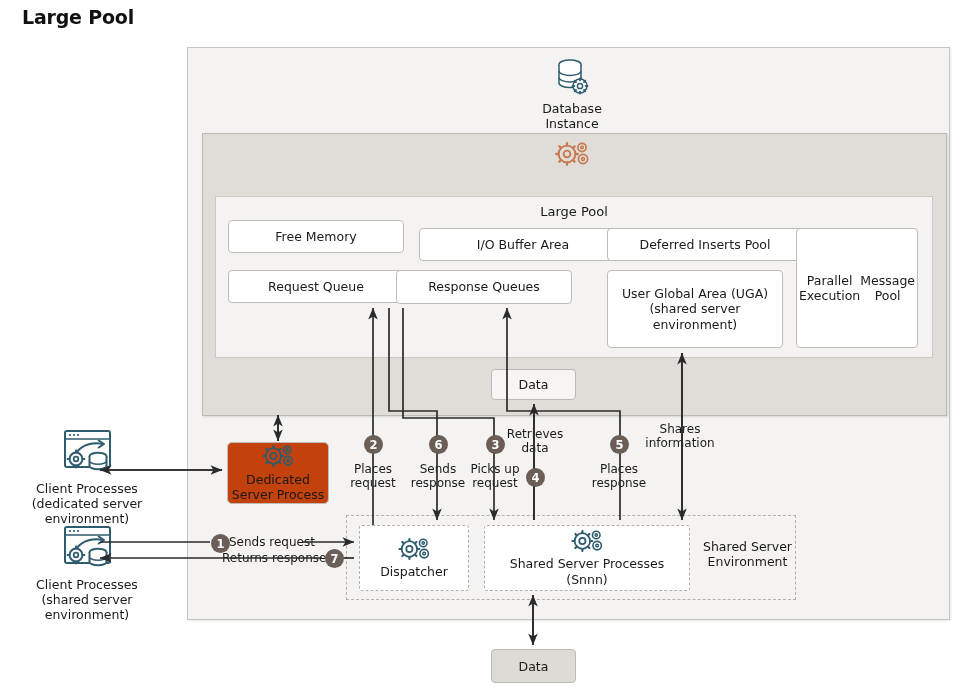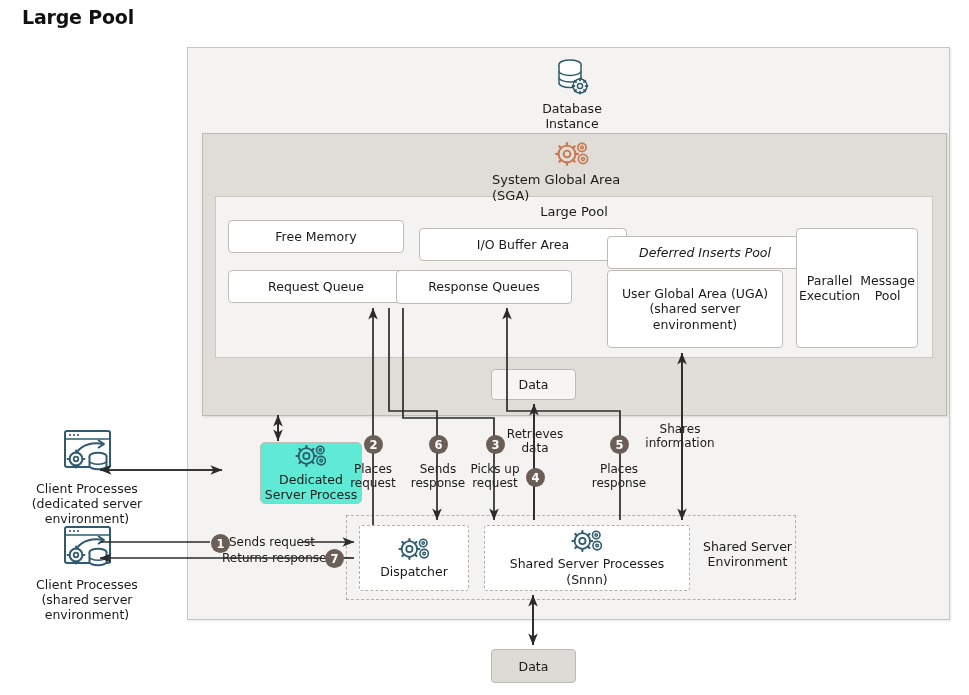--- a/index.html
+++ b/index.html
@@ -29,23 +29,23 @@
   .data-box{position:absolute;border:1px solid #bdbab5;border-radius:4px;box-sizing:border-box;
             display:flex;align-items:center;justify-content:center;font-size:12.5px;}
   .data-inner{background:#f6f5f3;}
   .data-outer{background:#dddbd6;}
 
   
   .iconblock{position:absolute;display:flex;flex-direction:column;align-items:center;
              justify-content:flex-start;text-align:left;font-size:12.5px;line-height:1.2;}
   .iconblock .cap{margin-top:2px;}
 
-  .proc-card{position:absolute;background:#5eead4;border:1px solid #bfbcb7;border-radius:5px;
+  .proc-card{position:absolute;background:#c2410c;border:1px solid #bfbcb7;border-radius:5px;
              box-sizing:border-box;display:flex;flex-direction:column;align-items:center;
-             justify-content:center;text-align:center;font-size:12.5px;line-height:1.22;margin-left:33px;}
+             justify-content:center;text-align:center;font-size:12.5px;line-height:1.22;}
   .proc-card .cap{margin-top:1px;}
 
   .dashed-card{position:absolute;background:#ffffff;border:1px dashed #b3b0ab;border-radius:3px;
              box-sizing:border-box;display:flex;flex-direction:column;align-items:center;
              justify-content:center;text-align:center;font-size:12.5px;line-height:1.22;}
   .dashed-region{position:absolute;border:1px dashed #b3b0ab;box-sizing:border-box;background:transparent;}
 
   .client-block{position:absolute;display:flex;flex-direction:column;align-items:center;
                 text-align:center;font-size:12.5px;line-height:1.2;width:150px;}
 
@@ -108,26 +108,25 @@
           <line x1="18" y1="19" x2="19.6" y2="20.6"></line>
         <line x1="19.6" y1="5.4" x2="18" y2="7"></line>
           <line x1="6" y1="19" x2="4.4" y2="20.6"></line>
       </g>
       <circle cx="27" cy="6.5" r="4.1" fill="none" stroke="#c8784e" stroke-width="1.7"></circle>
       <circle cx="27" cy="6.5" r="1.3" fill="none" stroke="#c8784e" stroke-width="1.5"></circle>
       <circle cx="28" cy="18" r="4.6" fill="none" stroke="#c8784e" stroke-width="1.7"></circle>
       <circle cx="28" cy="18" r="1.5" fill="none" stroke="#c8784e" stroke-width="1.5"></circle>
     </svg>
   </span>
-  <span class="cap" style="font-size:13px;">System Global Area (SGA)</span>
 </div>
 
 <div class="cell" style="left:228px;top:220px;width:176px;height:33px;">Free Memory</div>
 <div class="cell" style="left:419px;top:228px;width:208px;height:33px;">I/O Buffer Area</div>
-<div class="cell" style="left:607px;top:236px;width:196px;height:33px;font-style:italic;">Deferred Inserts Pool</div>
+<div class="cell" style="left:607px;top:228px;width:196px;height:33px;">Deferred Inserts Pool</div>
 
 <div class="cell" style="left:796px;top:228px;width:122px;height:120px;flex-direction:row;">
   <span>Parallel Execution</span>
   <span>Message Pool</span>
 </div>
 
 <div class="cell" style="left:228px;top:270px;width:176px;height:33px;">Request Queue</div>
 <div class="cell" style="left:396px;top:270px;width:176px;height:34px;">Response Queues</div>
 
 <div class="cell" style="left:607px;top:270px;width:176px;height:78px;flex-direction:column;">

